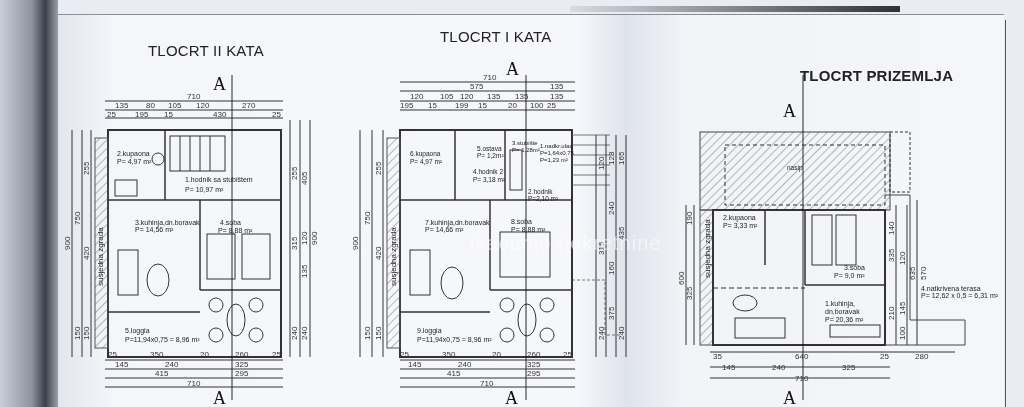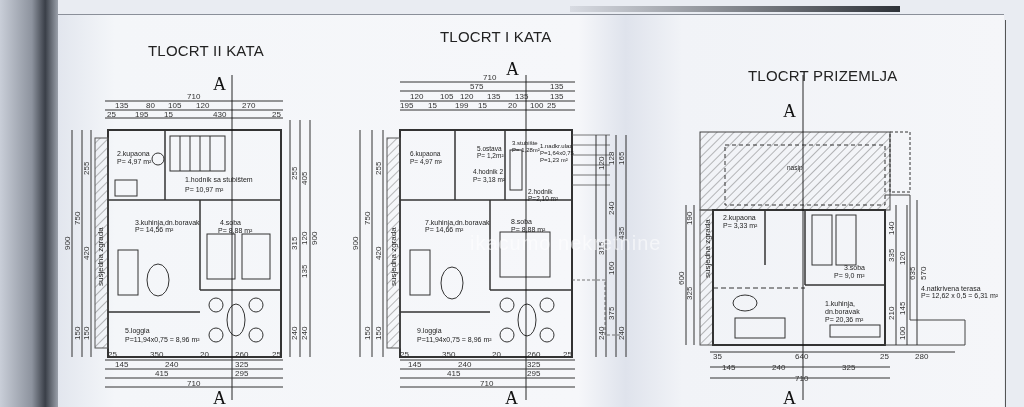--- a/index.html
+++ b/index.html
@@ -35,21 +35,21 @@
 </head>
 <body>
 
 <div class="gutter"></div>
 <div class="page"></div>
 <div class="rightcorner"></div>
 <div class="frame-right"></div>
 
 <div class="plan-title" style="left:148px; top:42px;">TLOCRT II KATA</div>
 <div class="plan-title" style="left:440px; top:28px;">TLOCRT I KATA</div>
-<div class="plan-title" style="left:748px; top:67px;">TLOCRT PRIZEMLJA</div>
+<div class="plan-title" style="left:800px; top:67px;font-weight:bold;">TLOCRT PRIZEMLJA</div>
 
 <svg width="1024" height="407" viewBox="0 0 1024 407">
   <defs>
     <pattern id="hatch" patternUnits="userSpaceOnUse" width="6" height="6" patternTransform="rotate(45)">
       <line x1="0" y1="0" x2="0" y2="6" stroke="#555" stroke-width="0.8"></line>
     </pattern>
   </defs>
 
   <g stroke="#333" fill="none" stroke-width="1">
 

